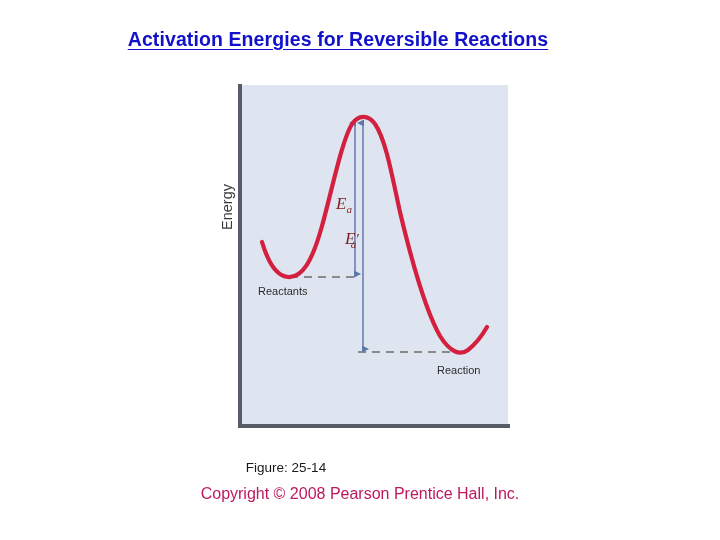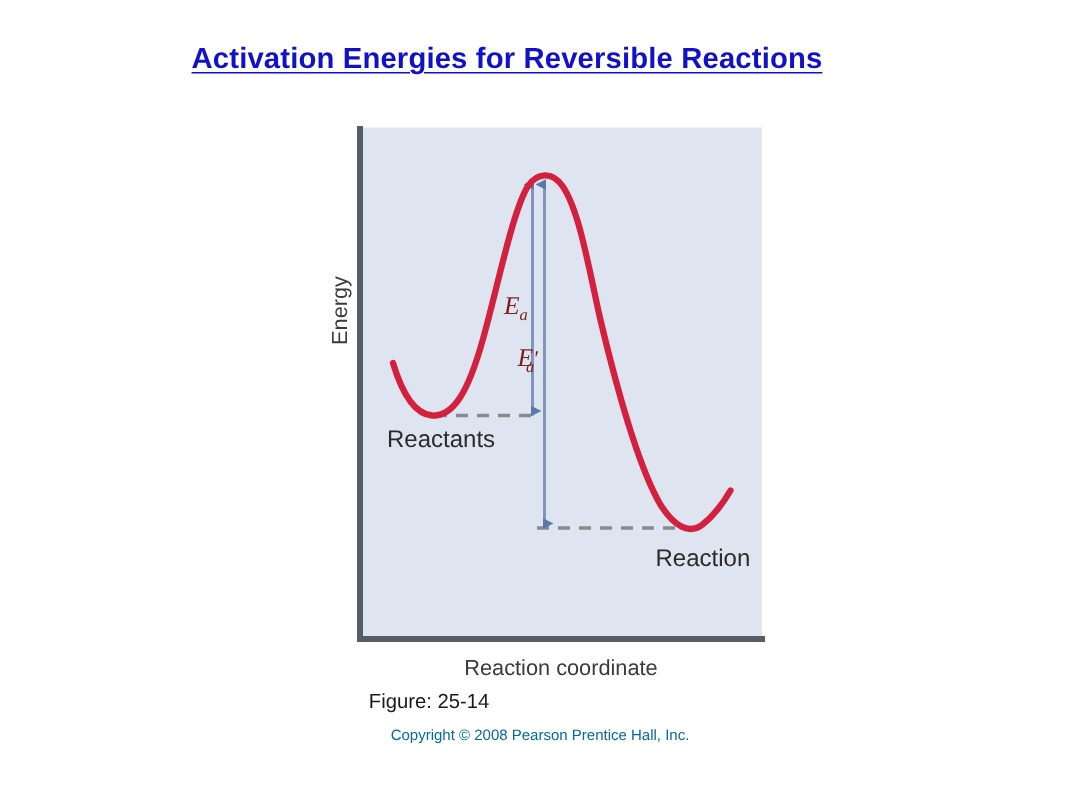--- a/index.html
+++ b/index.html
@@ -88,21 +88,21 @@
     top: 438px;
     width: 268px;
     text-align: center;
     font-size: 14.5px;
     color: #3b3b3b;
   }
 
   
   .plot-text {
     position: absolute;
-    font-size: 16px;
+    font-size: 11px;
     color: #2b2b2b;
     white-space: nowrap;
     font-family: "Liberation Sans", sans-serif;
   }
   #label-reactants { left: 258px; top: 285px; }
   #label-products  { left: 437px; top: 364px; }
 
   
   .sym {
     position: absolute;
@@ -132,22 +132,22 @@
     text-align: center;
     font-size: 13.5px;
     color: #1a1a1a;
   }
   #caption-copyright {
     position: absolute;
     left: 0;
     top: 485px;
     width: 720px;
     text-align: center;
-    font-size: 10px;
-    color: #0369a1;
+    font-size: 16px;
+    color: #be185d;
   }
 
   svg { display: block; }
 </style>
 </head>
 <body>
 
 <div id="slide-title"><span class="ul">Activation Energies for Reversible Reactions</span></div>
 
 <div id="figure">
@@ -184,21 +184,20 @@
              C 332,190 342,140 352,124
              C 358,115 368,114 375,124
              C 386,140 392,176 400,212
              C 410,254 424,308 440,336
              C 450,352 460,356 468,350
              C 478,342 483,334 487,327" fill="none" stroke="#d3203f" stroke-width="4.2" stroke-linecap="round" stroke-linejoin="round"></path>
   </svg>
 
   <div id="axis-y-label">Energy</div>
 
-  <div id="axis-x-label">Reaction coordinate</div>
 
   <div class="plot-text" id="label-reactants">Reactants</div>
   <div class="plot-text" id="label-products">Reaction</div>
 
   <div class="sym" id="sym-ea"><span>E</span><sub>a</sub></div>
 
   <div class="sym" id="sym-ea-prime"><span>E</span><span class="prime">′</span><sub style="margin-left:-8px">a</sub></div>
 
 </div>
 

